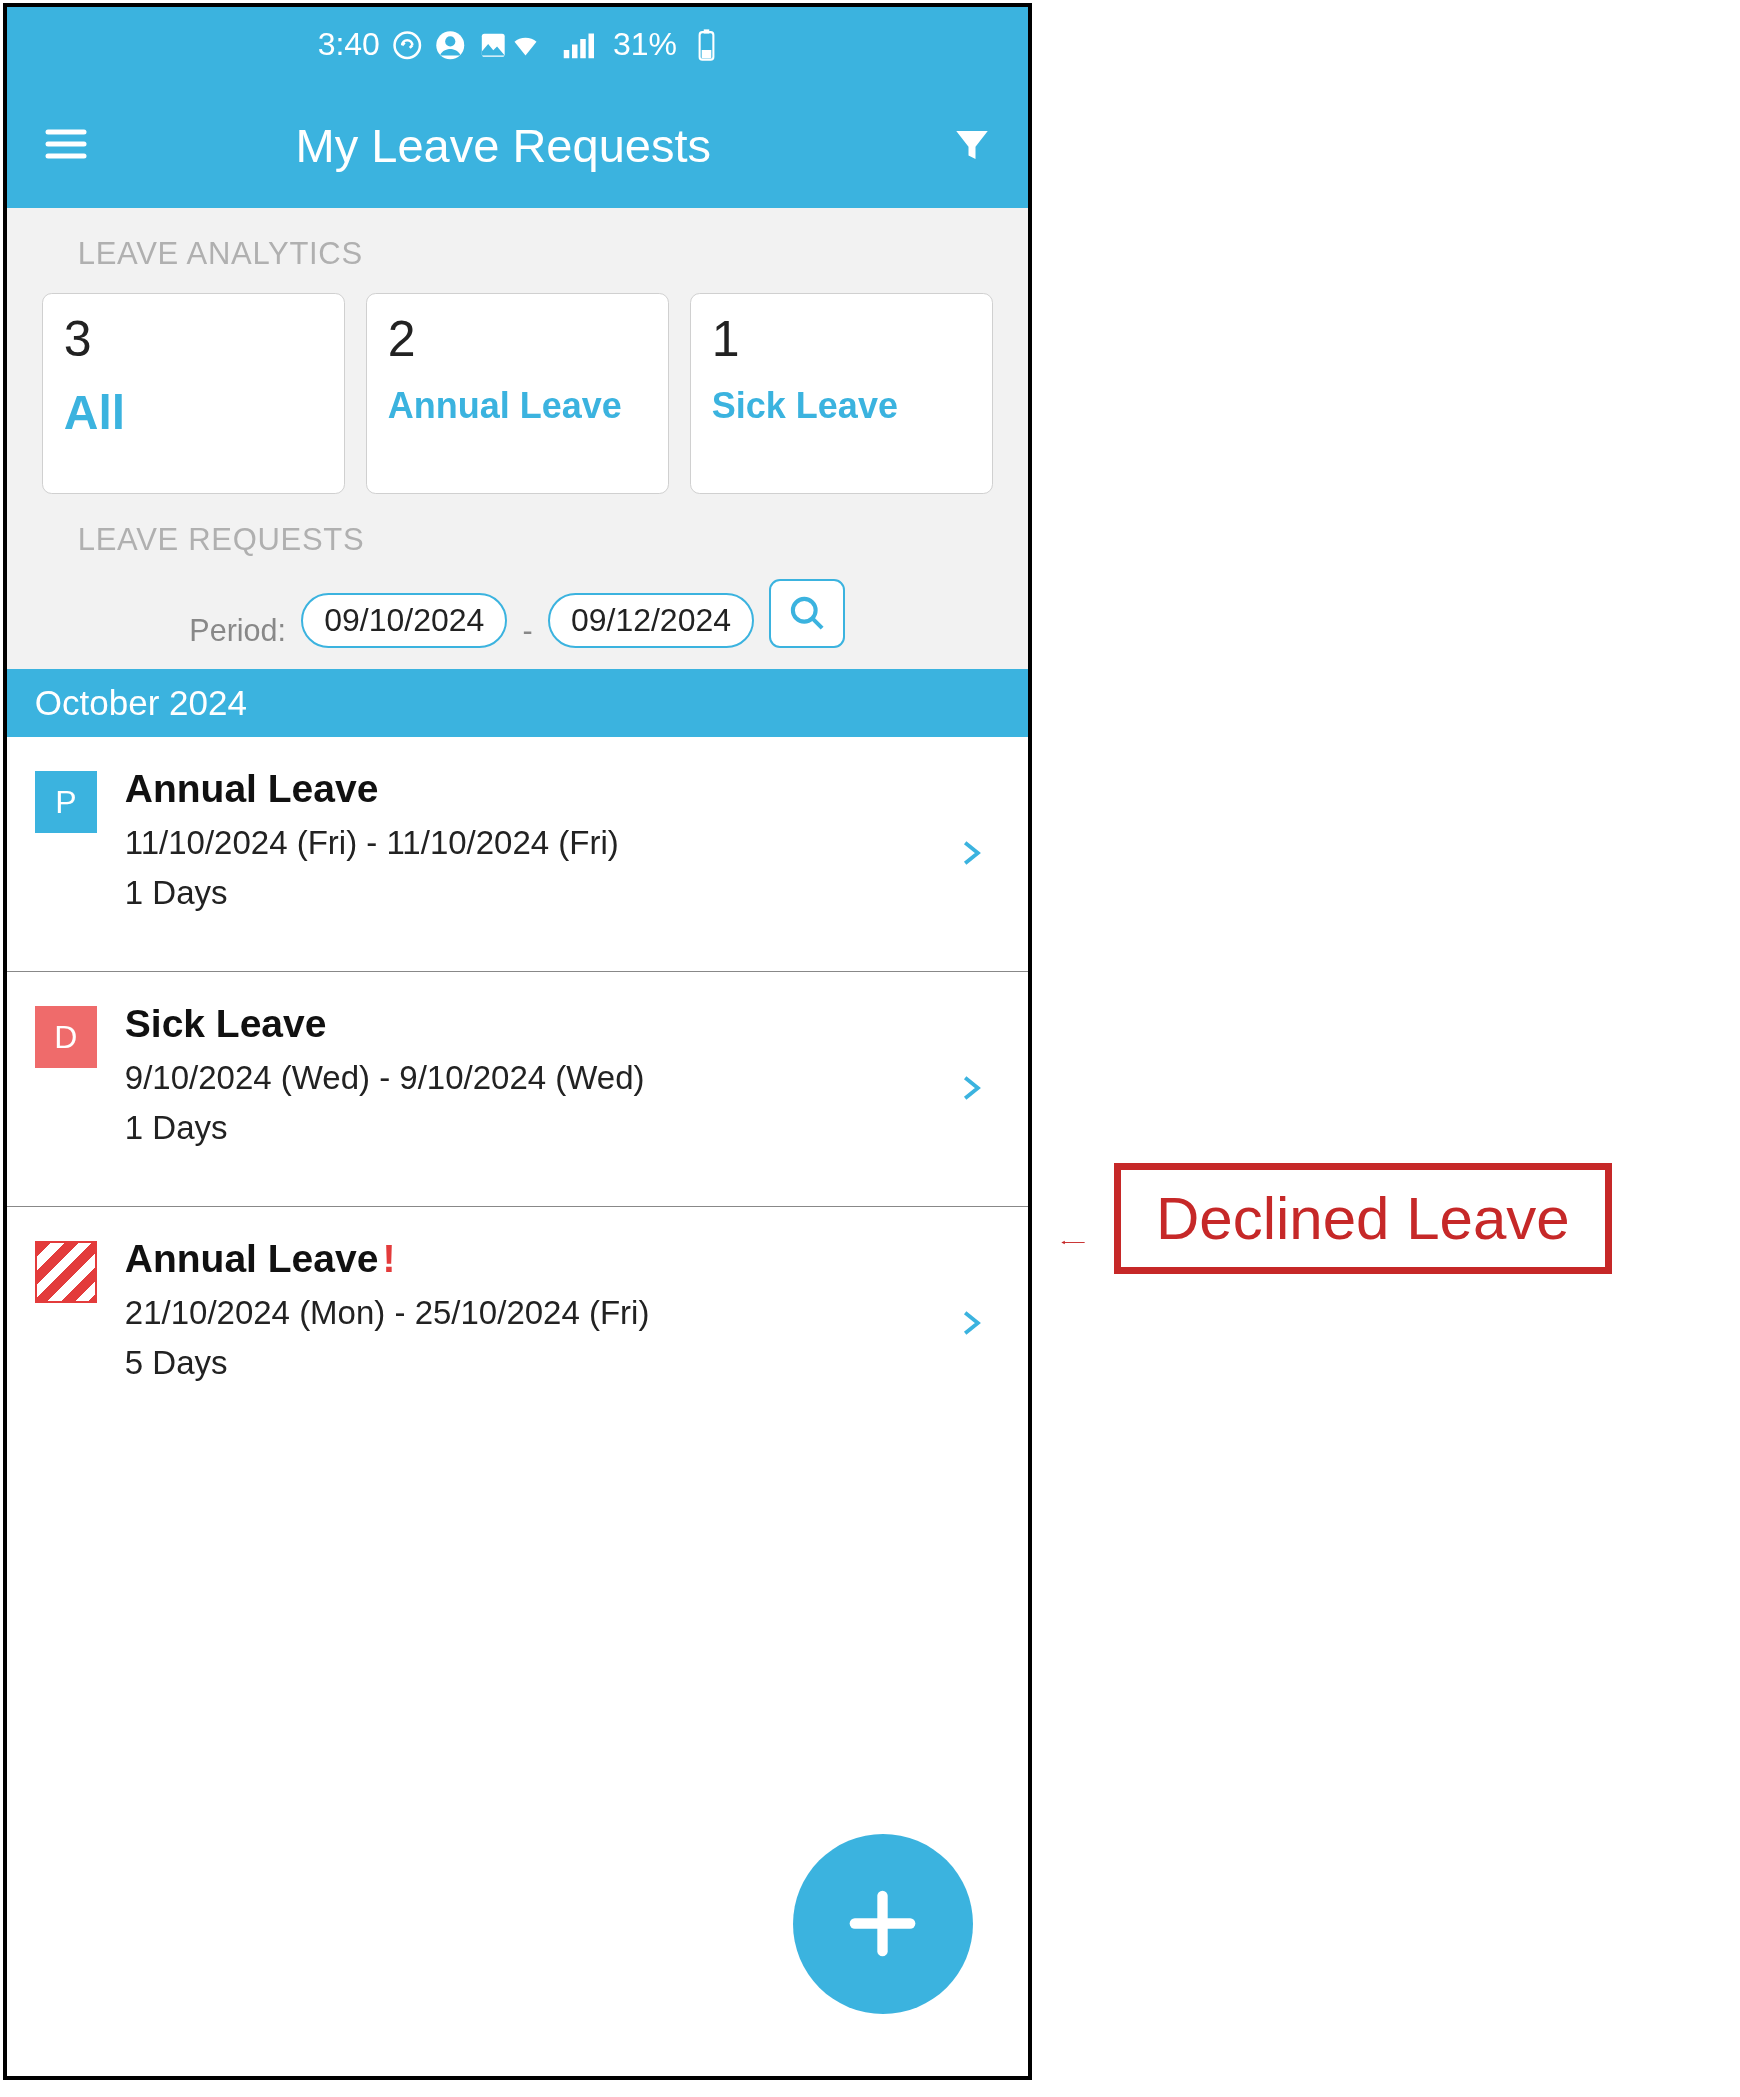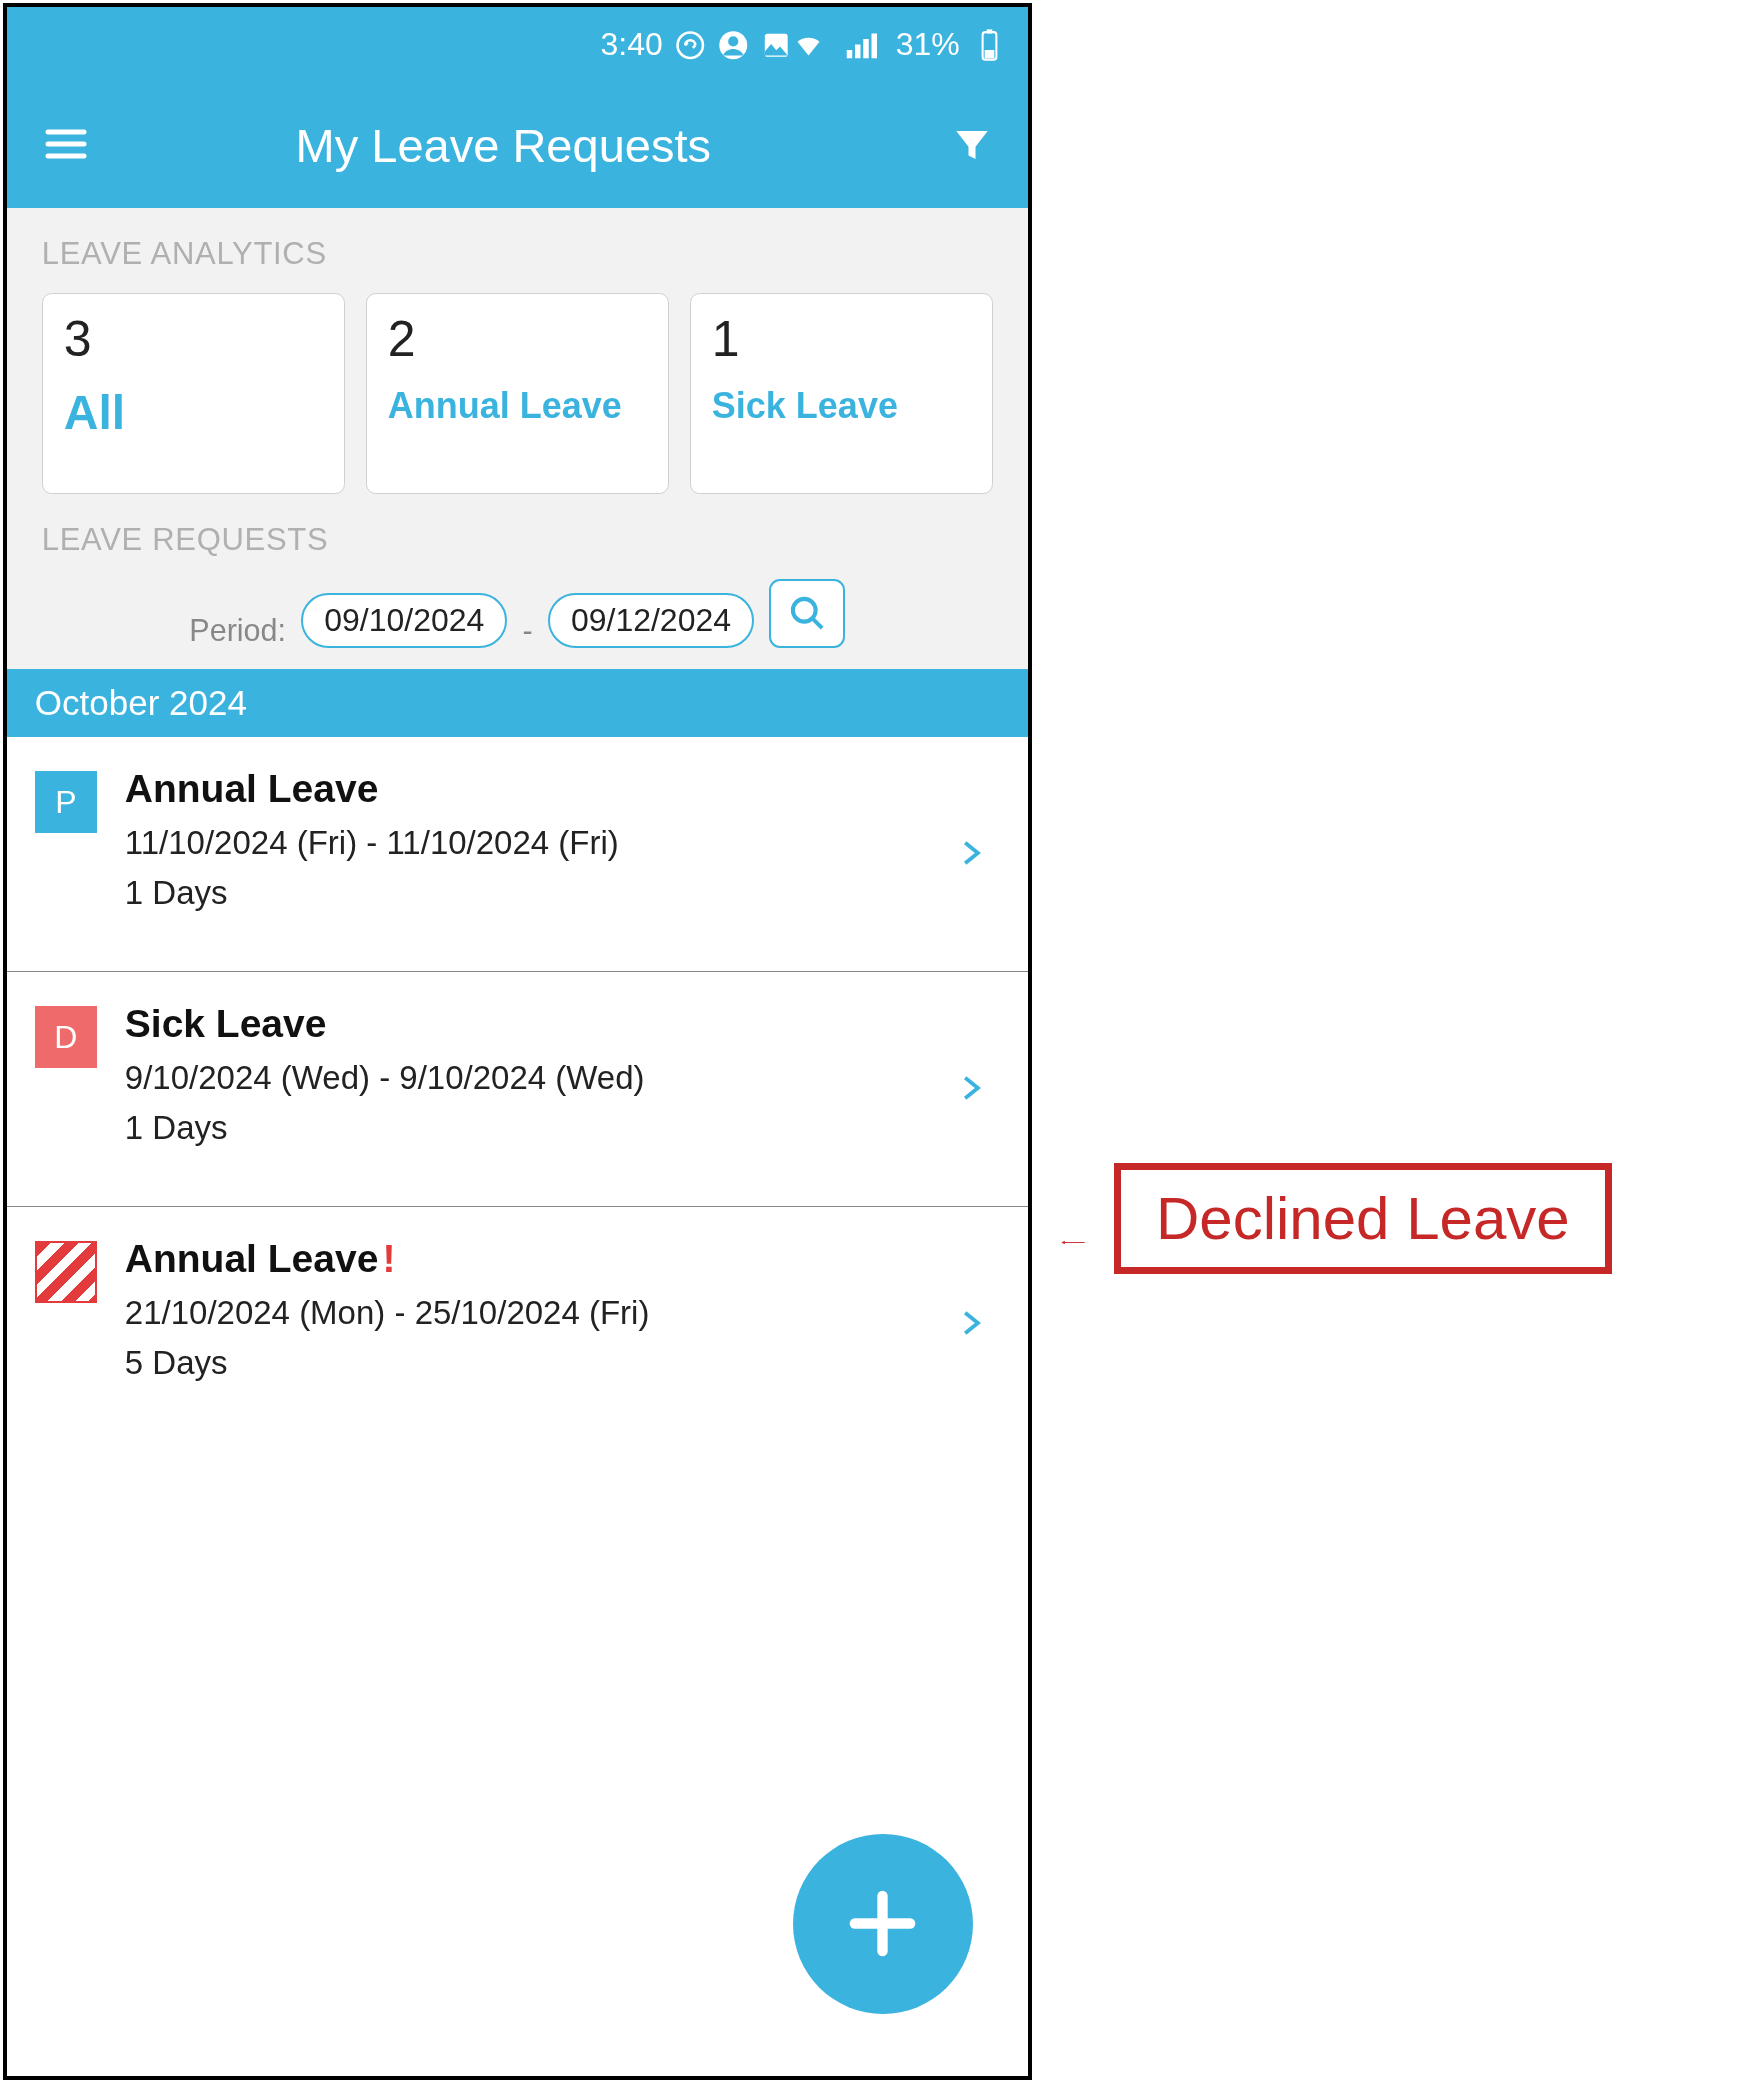--- a/index.html
+++ b/index.html
@@ -16,21 +16,21 @@
     overflow: hidden;
   }
 
   
   .statusbar {
     height: 76px;
     background: #3bb3df;
     color: #fff;
     display: flex;
     align-items: center;
-    justify-content: flex-end;
+    justify-content: center;
     padding: 0 28px;
     font-size: 32px;
   }
   .statusbar .left { display: flex; align-items: center; gap: 12.5px; }
   .statusbar .right { display: flex; align-items: center; gap: 19px; }
   .sb-icon { display: inline-flex; align-items: center; justify-content: center; }
 
   
   .appbar {
     height: 125px;
@@ -39,21 +39,21 @@
     display: flex;
     align-items: center;
     padding: 0 35px;
   }
   .appbar .menu-btn { width: 55px; }
   .appbar .title { flex: 1; text-align: center; font-size: 47px; font-weight: 500; padding-right: 28px; }
   .appbar .filter-btn { width: 55px; display:flex; justify-content:flex-end; }
 
   
   .section { padding: 28px 35px 21px 35px; }
-  .section-label { color: #b0b0b0; font-size: 31px; letter-spacing: 0.7px; margin-bottom: 21px; }
+  .section-label { color: #b0b0b0; font-size: 31px; letter-spacing: 0.7px; margin-bottom: 21px; margin-left: 36px; }
 
   .analytics-row { display: flex; gap: 21px; }
   .card {
     flex: 1;
     background: #fff;
     border: 1.4px solid #d0d0d0;
     border-radius: 9.7px;
     padding: 16.6px 21px 21px 21px;
     min-height: 201px;
     display: flex;

